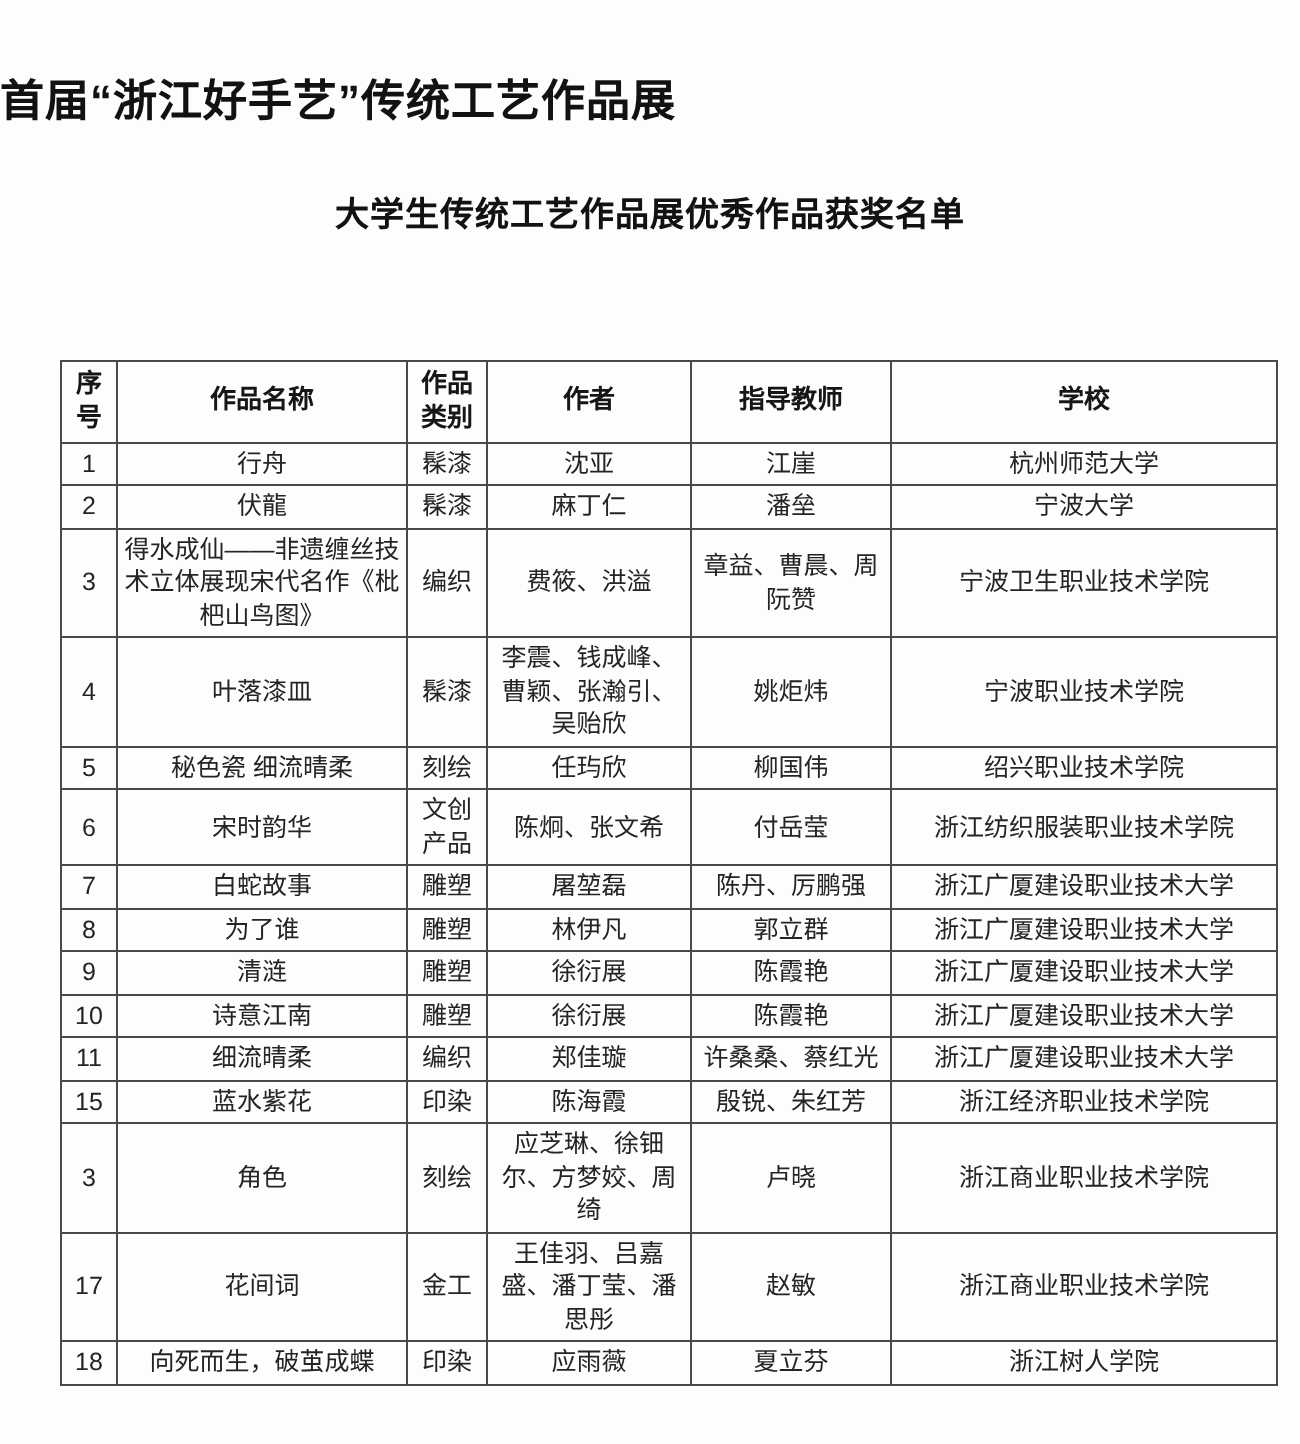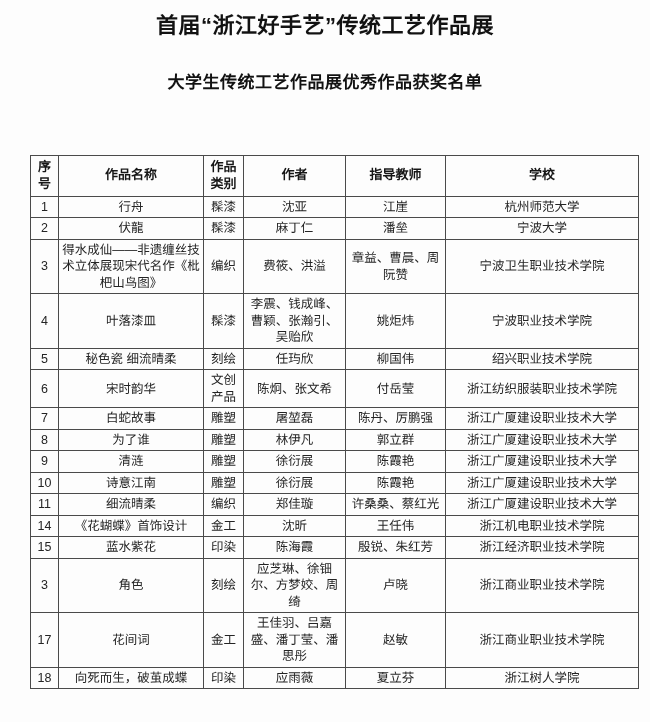--- a/index.html
+++ b/index.html
@@ -11,22 +11,22 @@
     width: 650px;
     height: 722px;
     background: #fdfdfd;
     font-family: "Liberation Sans", sans-serif;
     color: #1f1f1f;
     overflow: hidden;
     box-sizing: border-box;
   }
   .page-title {
     margin: 0;
-    padding-top: 7px;
-    text-align: center;
+    padding-top: 32px;
+    text-align: left;
     font-size: 22px;
     font-weight: bold;
     letter-spacing: 0.5px;
     color: #121212;
   }
   .page-subtitle {
     margin: 16px;
     padding-top: 13px;
     text-align: center;
     font-size: 17px;
@@ -180,28 +180,20 @@
         </tr>
         <tr>
           <td>11</td>
           <td>细流晴柔</td>
           <td>编织</td>
           <td>郑佳璇</td>
           <td>许桑桑、蔡红光</td>
           <td>浙江广厦建设职业技术大学</td>
         </tr>
         <tr>
-          <td>14</td>
-          <td>《花蝴蝶》首饰设计</td>
-          <td>金工</td>
-          <td>沈昕</td>
-          <td>王任伟</td>
-          <td>浙江机电职业技术学院</td>
-        </tr>
-        <tr>
           <td>15</td>
           <td>蓝水紫花</td>
           <td>印染</td>
           <td>陈海霞</td>
           <td>殷锐、朱红芳</td>
           <td>浙江经济职业技术学院</td>
         </tr>
         <tr>
           <td>3</td>
           <td>角色</td>

